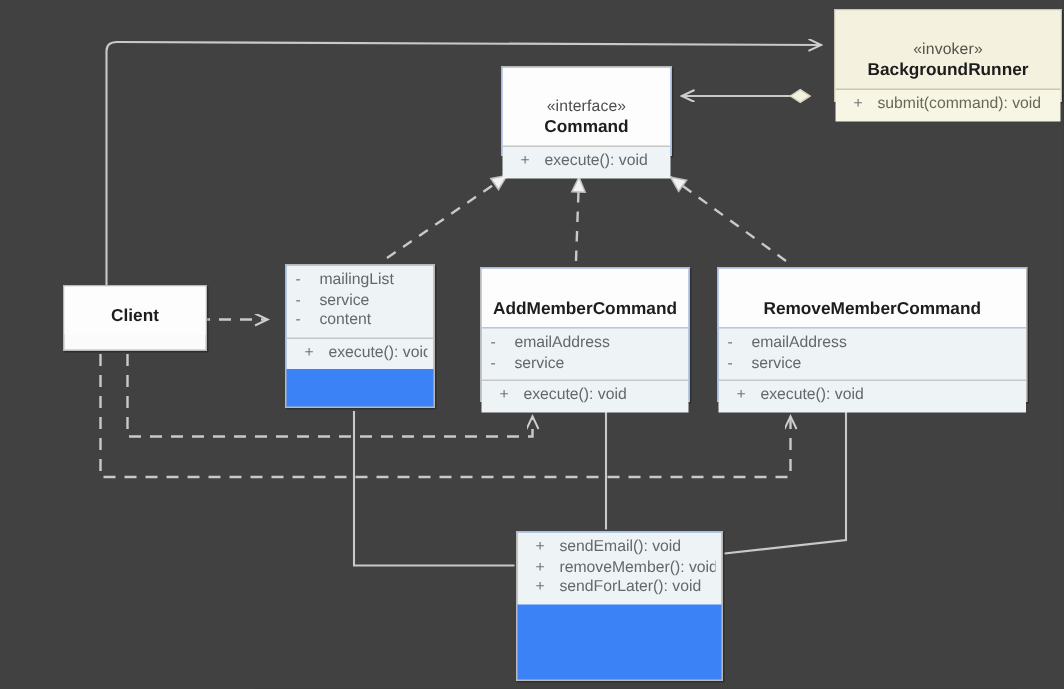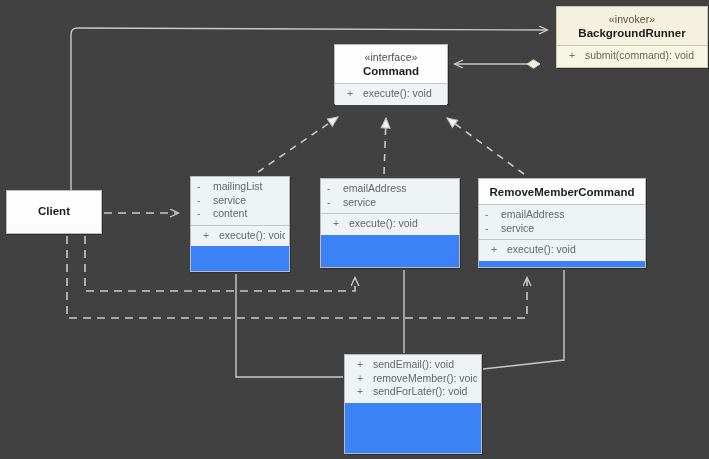--- a/index.html
+++ b/index.html
@@ -24,21 +24,21 @@
 
   
   .uml {
     position: absolute;
     box-sizing: border-box;
     border: 1px solid #b9b9b9;
     background: #3b82f6;
     box-shadow: 1px 1px 0 rgba(0,0,0,0.28);
   }
   .uml .hdr {
-    padding: 6px 6px 5px 6px;
+    padding: 20px 6px 5px 6px;
     text-align: center;
     background: #fdfdfd;
     border-bottom: 1px solid #c6c6c6;
   }
   .uml .hdr.nolines { border-bottom: none; }
   .uml .stereo {
     display: block;
     font-size: 10.5px;
     color: #4c4c4c;
     line-height: 13px;
@@ -74,31 +74,31 @@
   }
 
   
   .uml.cream { background: #f4f1de; border-color: #c9c6b2; }
   .uml.cream .hdr { background: #f4f1de; border-bottom-color: #c9c6b2; }
   .uml.cream .compartment { background: #f7f5e4; border-bottom-color: #c9c6b2; }
   .uml.cream .member { color: #6a675a; }
   .uml.cream .stereo { color: #55524a; }
 
   
-  .uml.plain { background: #fbfbfb; }
+  .uml.plain { background: #fbfbfb; margin-left: 36px; }
   .uml.plain .hdr { border-bottom: none; }
 
   
   #box-client            { left: 6px;   top: 190px; width: 96px;  height: 44px; }
   #box-client .hdr       { padding-top: 13px; }
   #box-command           { left: 334px; top: 44px;  width: 114px; height: 60px; }
   #box-background-runner { left: 556px; top: 6px;   width: 152px; height: 62px; }
   #box-send-command      { left: 190px; top: 176px; width: 100px; height: 96px; }
   #box-add-member        { left: 320px; top: 178px; width: 140px; height: 90px; }
-  #box-remove-member     { left: 478px; top: 178px; width: 168px; height: 90px; }
+  #box-remove-member     { left: 478px; top: 178px; width: 207px; height: 90px; }
   #box-ews-service       { left: 344px; top: 354px; width: 138px; height: 100px; }
 </style>
 </head>
 <body>
 
 <div id="canvas">
 
   <svg id="edges" viewBox="0 0 709 459" xmlns="http://www.w3.org/2000/svg">
     <defs>
       <marker id="openArrow" markerWidth="11" markerHeight="11" refX="9" refY="4" orient="auto" markerUnits="userSpaceOnUse">
@@ -182,20 +182,23 @@
     </div>
     <div class="compartment last">
       <span class="member">
         <span class="vis">+</span>
         <span>execute(): void</span>
       </span>
     </div>
   </div>
 
   <div class="uml" id="box-add-member">
+    <div class="hdr">
+      <span class="cname">AddMemberCommand</span>
+    </div>
     <div class="compartment">
       <span class="member">
         <span class="vis">-</span>
         <span>emailAddress</span>
       </span>
       <span class="member">
         <span class="vis">-</span>
         <span>service</span>
       </span>
     </div>

